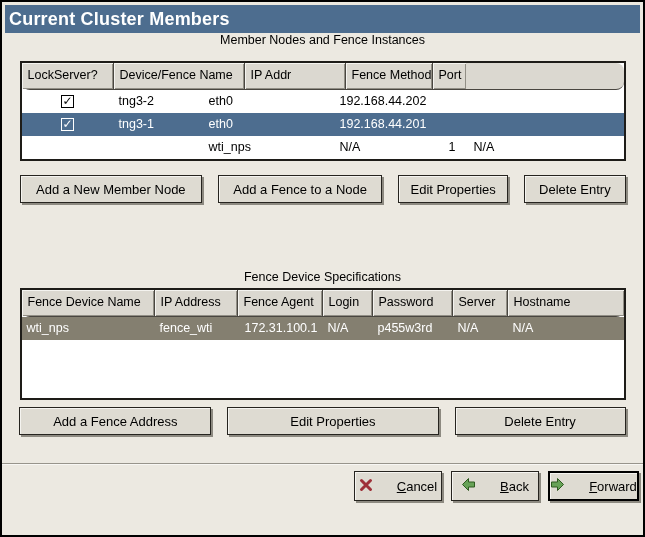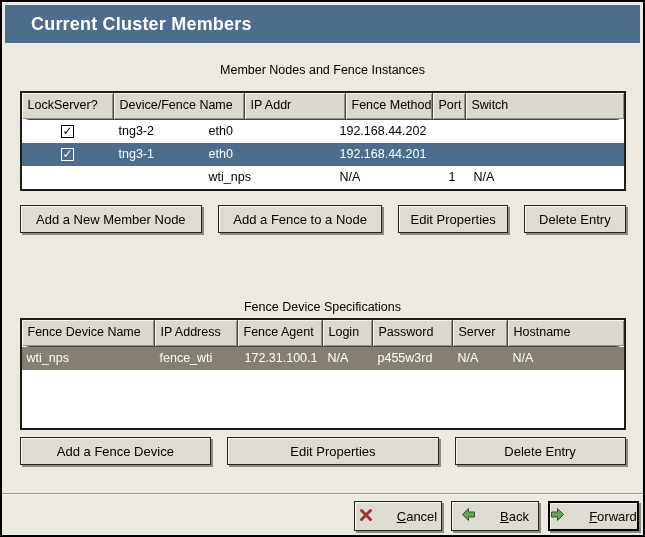--- a/index.html
+++ b/index.html
@@ -2,25 +2,25 @@
 <html style="--dialog-bg: #ece9e1; --header-bg: #4d6d8f; --selected-row: #4d6d8f; --fence-selected-row: #847f70;"><head>
 <meta charset="utf-8">
 <style>
   html,body{margin:0;padding:0;background:#fff;}
   .window{
     width:645px;height:537px;box-sizing:border-box;position:relative;
     border:2px solid #000;padding:3px;background:var(--dialog-bg,#ece9e1);
     font-family:"Liberation Sans","DejaVu Sans",sans-serif;color:#000;overflow:hidden;
   }
   .titlebar{
-    height:38px;background:var(--header-bg,#4d6d8f);
-    display:flex;align-items:center;padding-left:26px;box-sizing:border-box;
+    height:28px;background:var(--header-bg,#4d6d8f);
+    display:flex;align-items:center;padding-left:4px;box-sizing:border-box;
   }
   .titlebar span{color:#fff;font-size:18px;font-weight:bold;letter-spacing:.2px;}
-  .caption{margin-top:20px;height:15px;text-align:center;font-size:12.5px;}
+  .caption{height:15px;text-align:center;font-size:12.5px;}
   .caption.second{margin-top:67px;}
   
   .gtk-table{
     width:606px;margin:13px auto 0 auto;box-sizing:border-box;
     border:2px solid #1e1c18;background:#fff;
   }
   .gtk-table.fence{margin-top:3px;}
   .thead{display:flex;height:27px;box-sizing:border-box;border-bottom:1px solid #494640;background:#dbd8d0;border-radius:8px;}
   .hcell{
     box-sizing:border-box;height:26px;line-height:25px;padding-left:6px;
@@ -42,21 +42,21 @@
   .trow .mc5{text-align:center;padding-left:0;}
   
   .fc0{width:133px}.fc1{width:85px}.fc2{width:83px}.fc3{width:50px}.fc4{width:80px}.fc5{width:55px}.fc6{flex:1}
   
   .checkbox{
     display:inline-block;width:13px;height:13px;box-sizing:border-box;border:1px solid #000;
     background:#fff;color:#000;font-size:12px;line-height:11px;text-align:center;font-weight:bold;
   }
   .trow.sel .checkbox{border-color:#fff;background:transparent;color:#fff;}
   
-  .btnrow{width:606px;margin:14px auto 0 auto;display:flex;justify-content:space-between;gap:16px;}
+  .btnrow{width:606px;margin:14px auto 0 auto;display:flex;justify-content:flex-end;gap:16px;}
   .btnrow.second{margin-top:7px;}
   .gtkbtn{
     height:28px;box-sizing:border-box;border:1px solid #26241f;background:#dedbd2;
     box-shadow:inset 1px 1px 0 #f5f4f0, 2px 2px 0 #8d8a81;
     font-family:inherit;font-size:13px;color:#000;cursor:default;
   }
   .mb0{width:186px}.mb1{width:167px}.mb2{width:112px}.mb3{width:103px}
   .fb0{width:193px}.fb1{width:213px}.fb2{width:172px}
   
   .sep{height:0;border:none;border-top:1px solid #97948b;border-bottom:1px solid #f8f7f4;margin:28px -3px 0 -3px;}
@@ -80,21 +80,20 @@
 
   <div class="caption">Member Nodes and Fence Instances</div>
 
   <div class="gtk-table">
     <div class="thead" id="member-thead">
         <div class="hcell mc0">LockServer?</div>
         <div class="hcell mc2">Device/Fence Name</div>
         <div class="hcell mc3">IP Addr</div>
         <div class="hcell mc4">Fence Method</div>
         <div class="hcell mc5">Port</div>
-        <div class="hcell mc6">Switch</div>
       </div>
     <div class="tbody member" id="member-tbody">
         <div class="trow">
           <div class="cell mc0 ck">
             <span class="checkbox">✓</span>
           </div>
           <div class="cell mc1">tng3-2</div>
           <div class="cell mc2">eth0</div>
           <div class="cell mc3">192.168.44.202</div>
           <div class="cell mc4"></div>
@@ -149,21 +148,21 @@
           <div class="cell fc2">172.31.100.1</div>
           <div class="cell fc3">N/A</div>
           <div class="cell fc4">p455w3rd</div>
           <div class="cell fc5">N/A</div>
           <div class="cell fc6">N/A</div>
         </div>
       </div>
   </div>
 
   <div class="btnrow second" id="fence-buttons">
-      <button class="gtkbtn fb0">Add a Fence Device</button>
+      <button class="gtkbtn fb0">Add a Fence Address</button>
       <button class="gtkbtn fb1">Edit Properties</button>
       <button class="gtkbtn fb2">Delete Entry</button>
     </div>
 
   <hr class="sep">
   <div class="footer-btns" id="footer-buttons">
       <button class="fbtn">
         <span class="icon"><svg width="14" height="14" viewBox="0 0 14 14">
             <path d="M2.5 2.5 L11.5 11.5 M11.5 2.5 L2.5 11.5" stroke="#9e3038" stroke-width="3" stroke-linecap="round" fill="none"></path>
           </svg></span>

